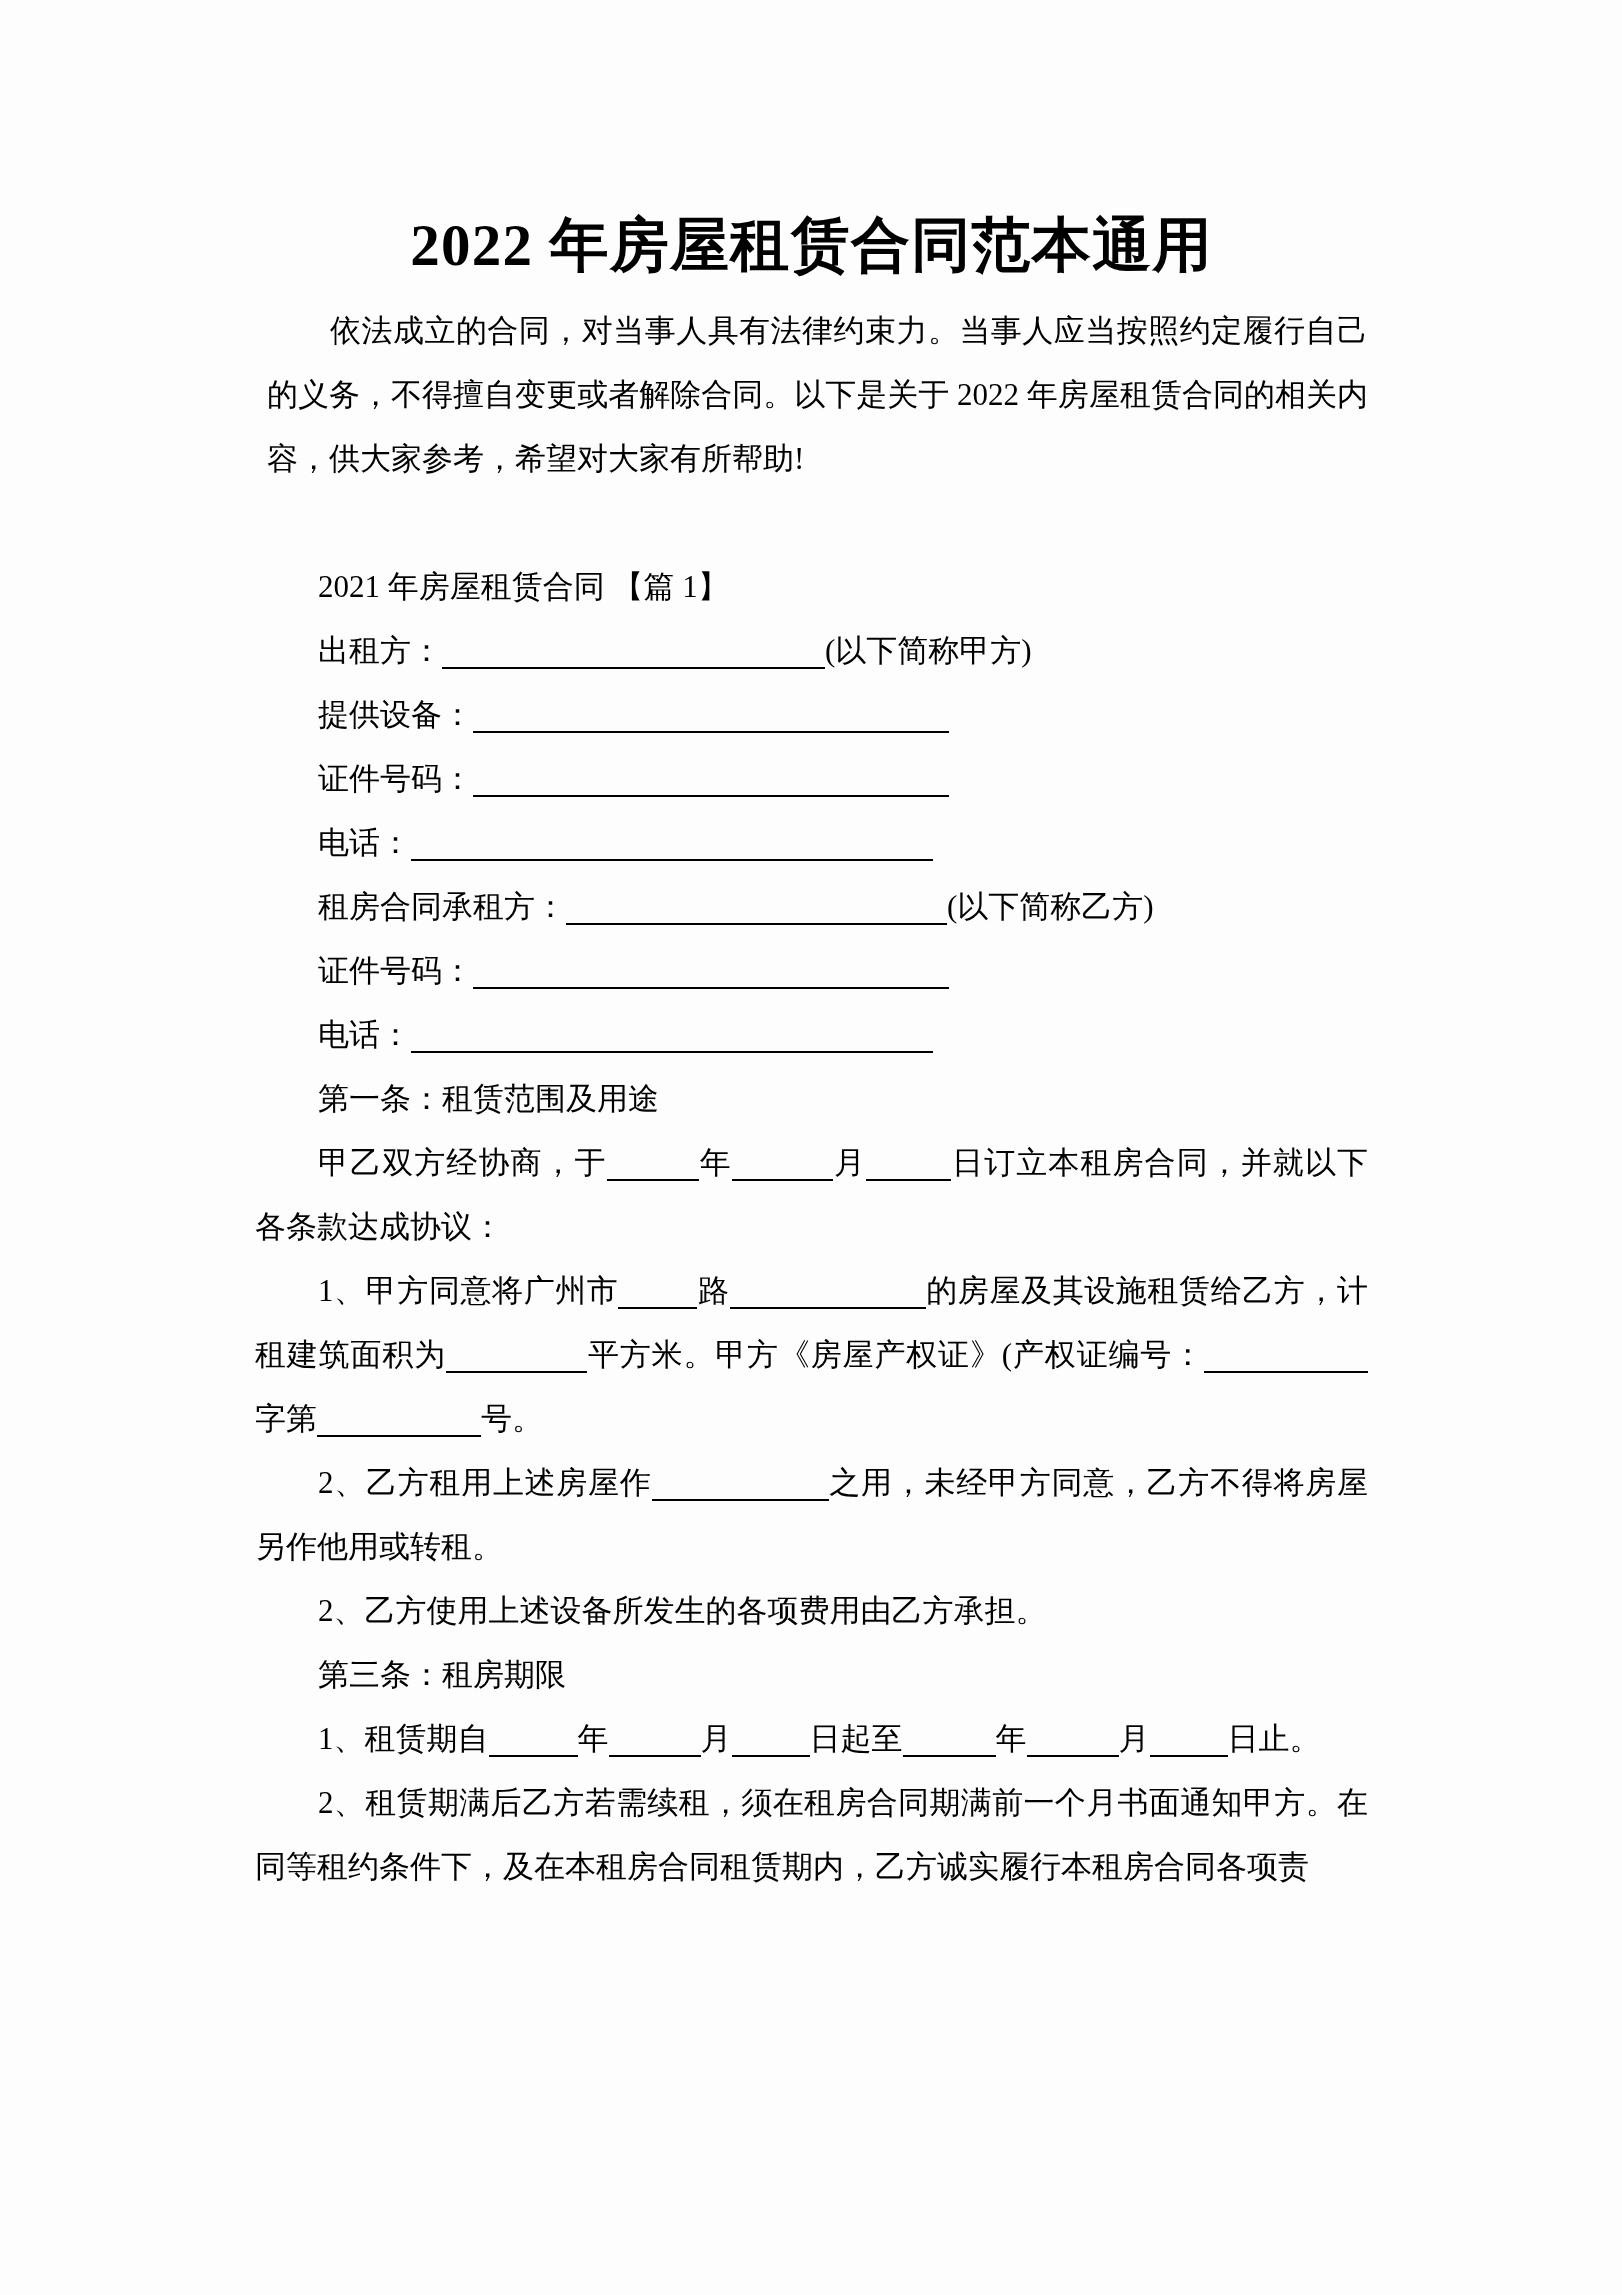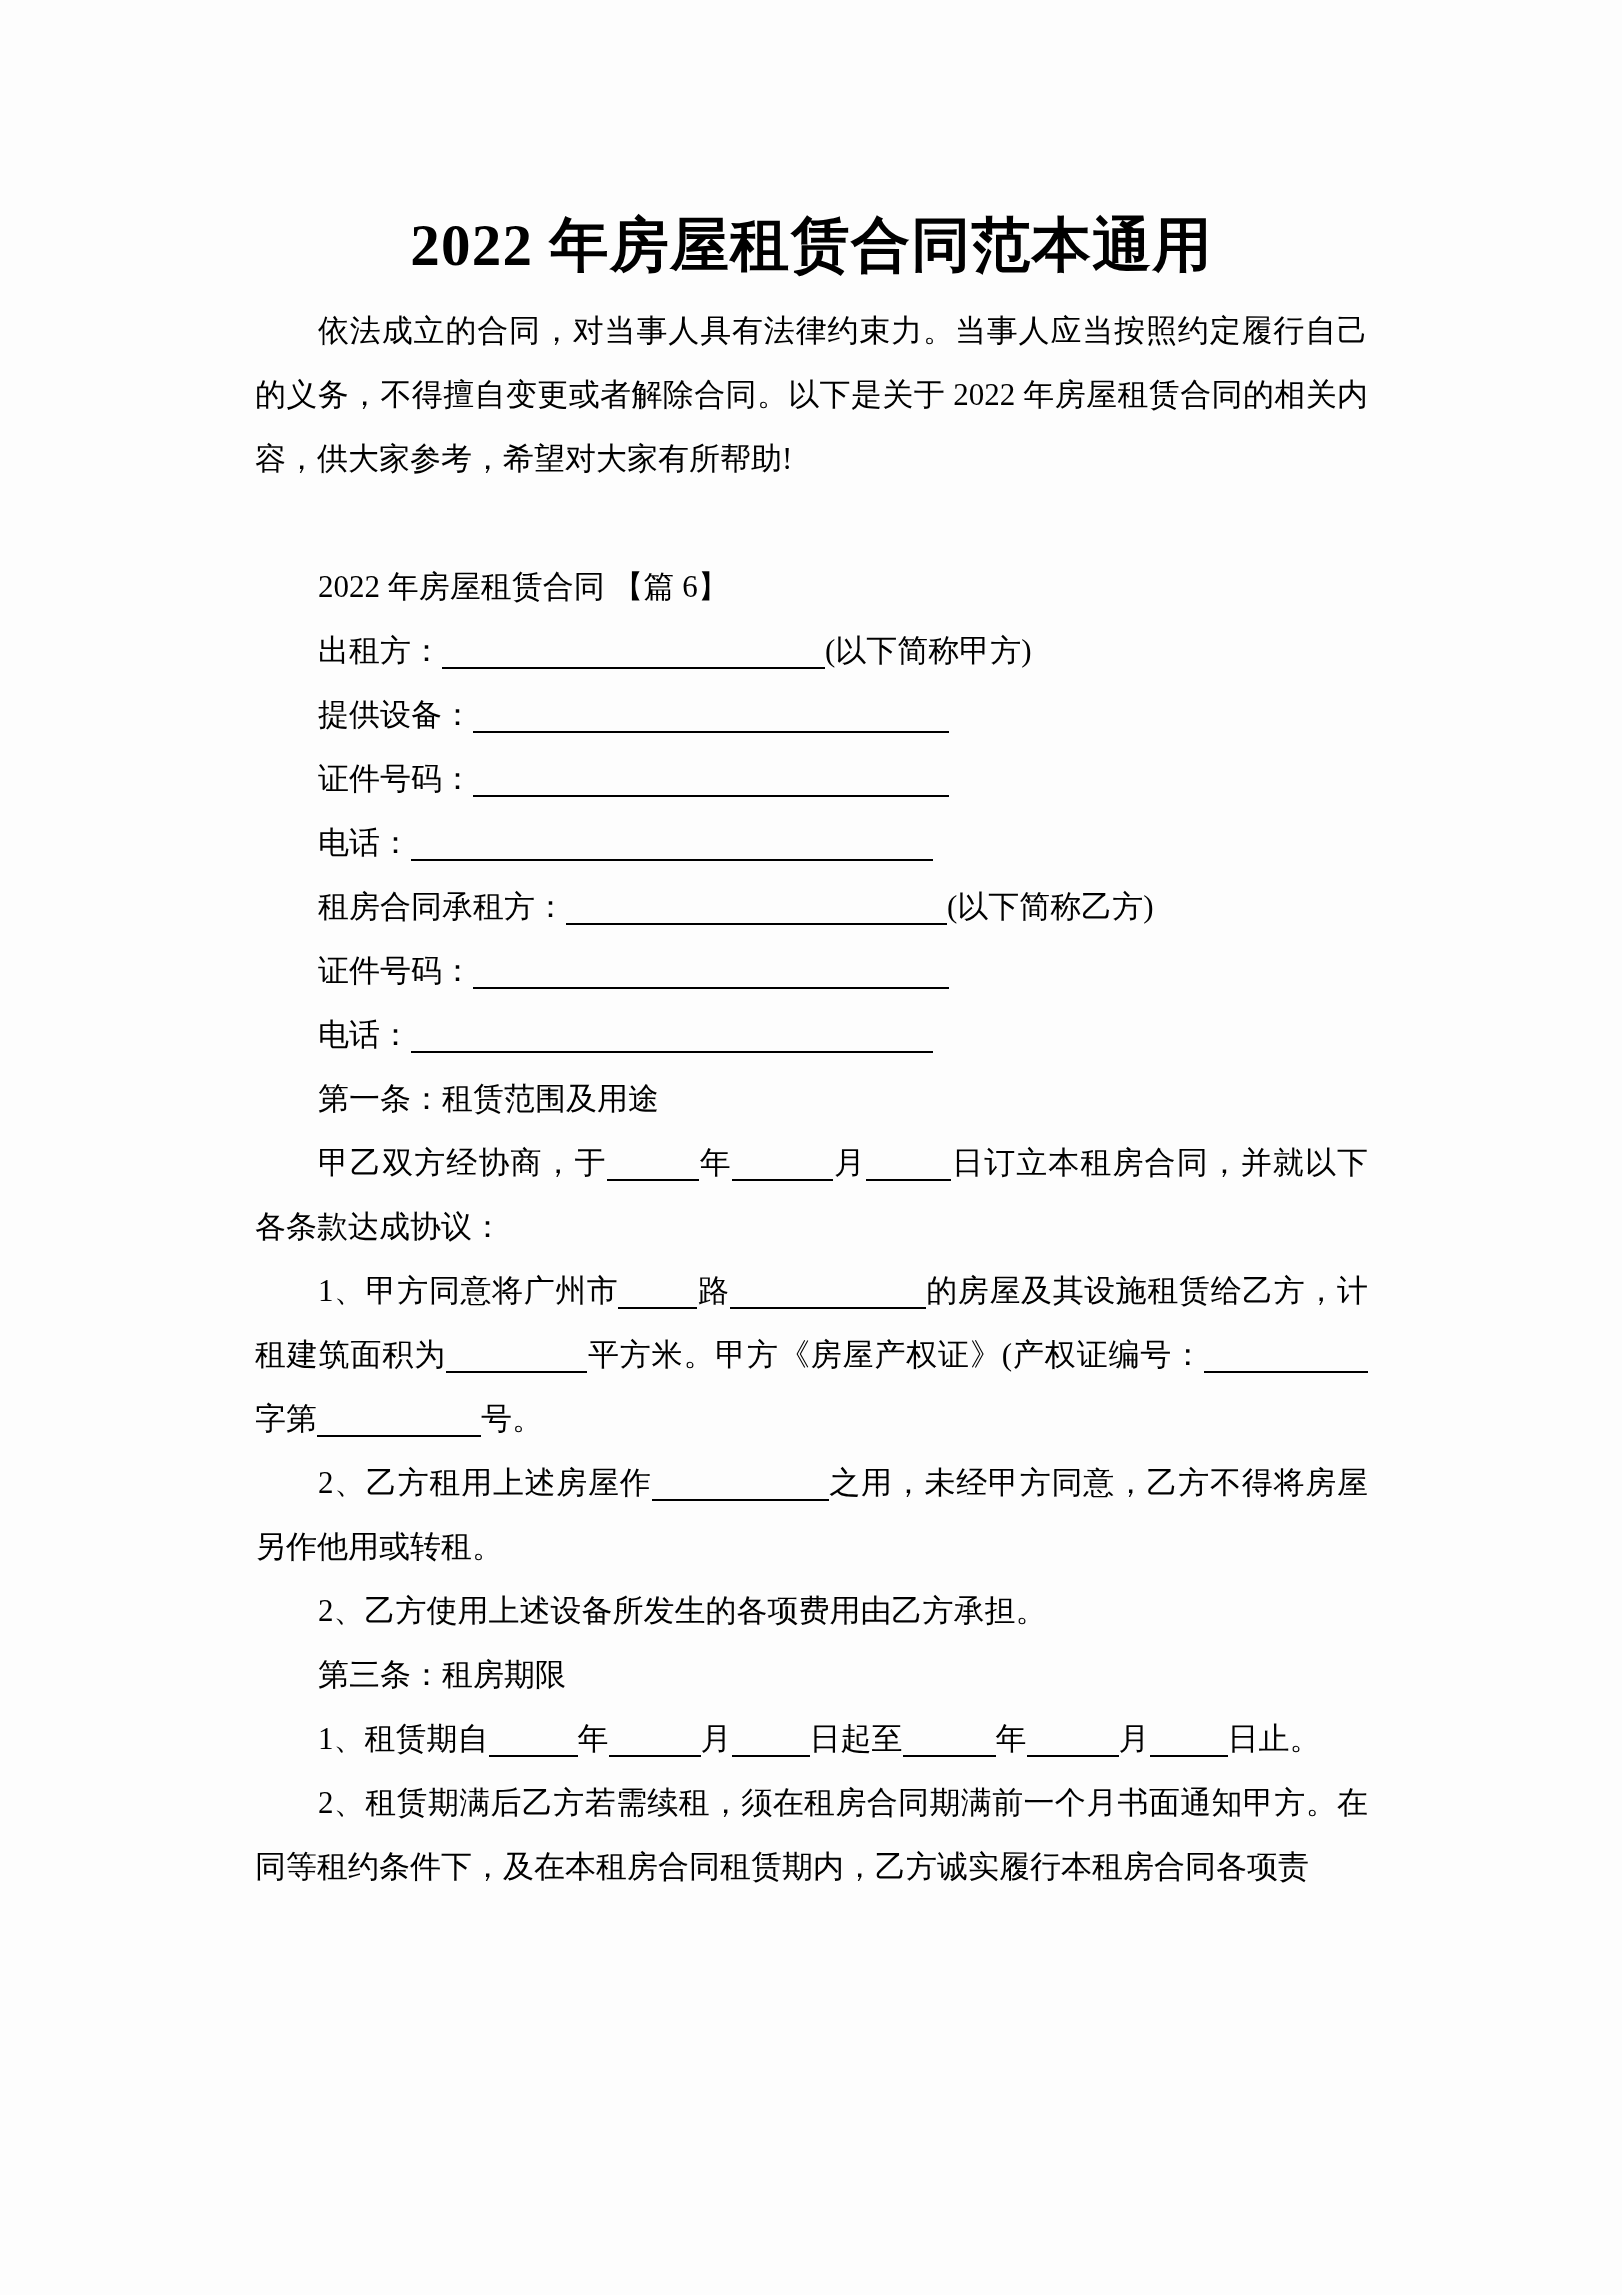--- a/index.html
+++ b/index.html
@@ -29,41 +29,42 @@
   }
   .para {
     font-size: 31px;
     line-height: 64px;
     text-align: justify;
     text-indent: 63px;
     word-break: normal;
   }
   .intro {
     margin-top: 17px;
+    margin-left: 12px;
   }
   .spacer {
     height: 64px;
   }
   .blank {
     display: inline-block;
     border-bottom: 2px solid #000;
     height: 0.7px;
     vertical-align: -7.9px;
   }
   #doc-body { }
 </style>
 </head>
 <body>
 
 <div class="page">
   <div class="doc-title">2022 年房屋租赁合同范本通用</div>
   <div class="para intro">依法成立的合同，对当事人具有法律约束力。当事人应当按照约定履行自己的义务，不得擅自变更或者解除合同。以下是关于 2022 年房屋租赁合同的相关内容，供大家参考，希望对大家有所帮助!</div>
   <div class="spacer"></div>
   <div id="doc-body">
-      <div class="para"><span>2022 年房屋租赁合同 【篇 6】</span></div>
+      <div class="para"><span>2021 年房屋租赁合同 【篇 1】</span></div>
       <div class="para"><span>出租方：</span><span class="blank" style="width: 383px;"></span><span>(以下简称甲方)</span></div>
       <div class="para"><span>提供设备：</span><span class="blank" style="width: 476px;"></span></div>
       <div class="para"><span>证件号码：</span><span class="blank" style="width: 476px;"></span></div>
       <div class="para"><span>电话：</span><span class="blank" style="width: 522px;"></span></div>
       <div class="para"><span>租房合同承租方：</span><span class="blank" style="width: 381px;"></span><span>(以下简称乙方)</span></div>
       <div class="para"><span>证件号码：</span><span class="blank" style="width: 476px;"></span></div>
       <div class="para"><span>电话：</span><span class="blank" style="width: 522px;"></span></div>
       <div class="para"><span>第一条：租赁范围及用途</span></div>
       <div class="para"><span>甲乙双方经协商，于</span><span class="blank" style="width: 92px;"></span><span>年</span><span class="blank" style="width: 101px;"></span><span>月</span><span class="blank" style="width: 85px;"></span><span>日订立本租房合同，并就以下各条款达成协议：</span></div>
       <div class="para"><span>1、甲方同意将广州市</span><span class="blank" style="width: 79px;"></span><span>路</span><span class="blank" style="width: 196px;"></span><span>的房屋及其设施租赁给乙方，计租建筑面积为</span><span class="blank" style="width: 141px;"></span><span>平方米。甲方《房屋产权证》(产权证编号：</span><span class="blank" style="width: 164px;"></span><span>字第</span><span class="blank" style="width: 164px;"></span><span>号。</span></div>

